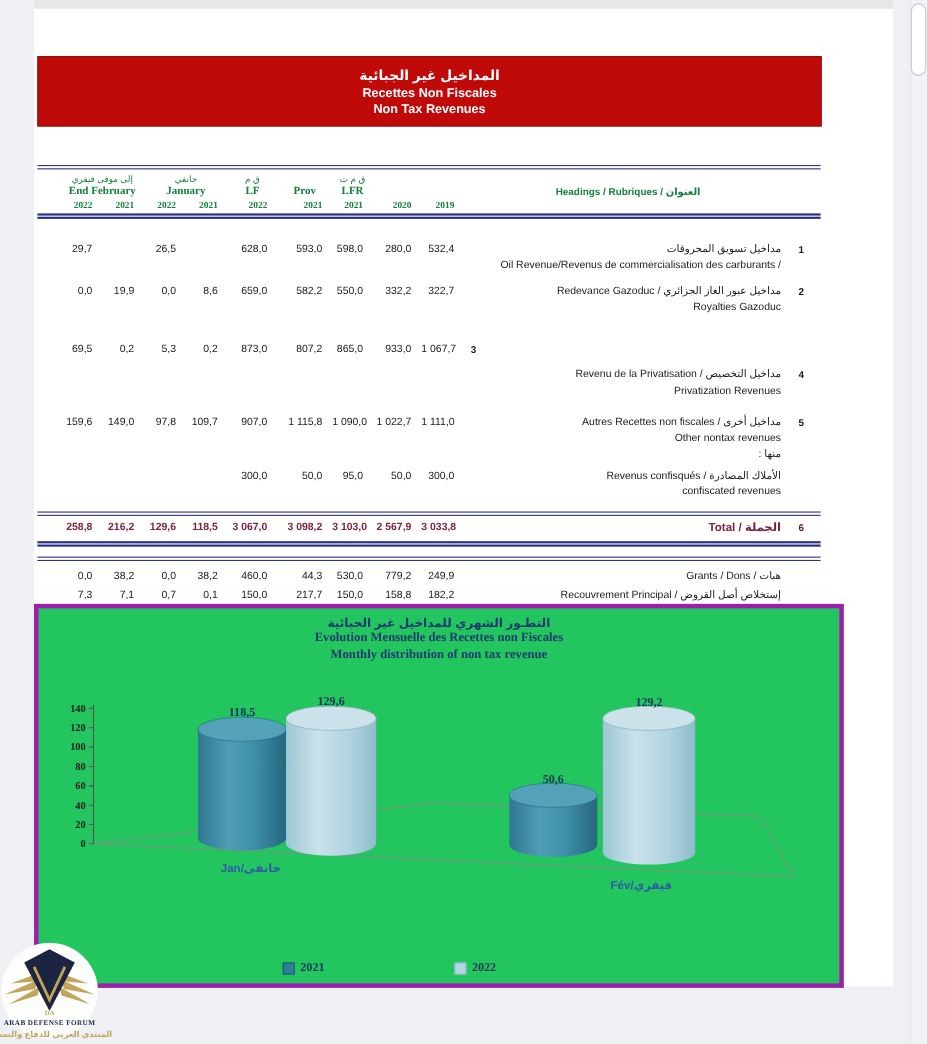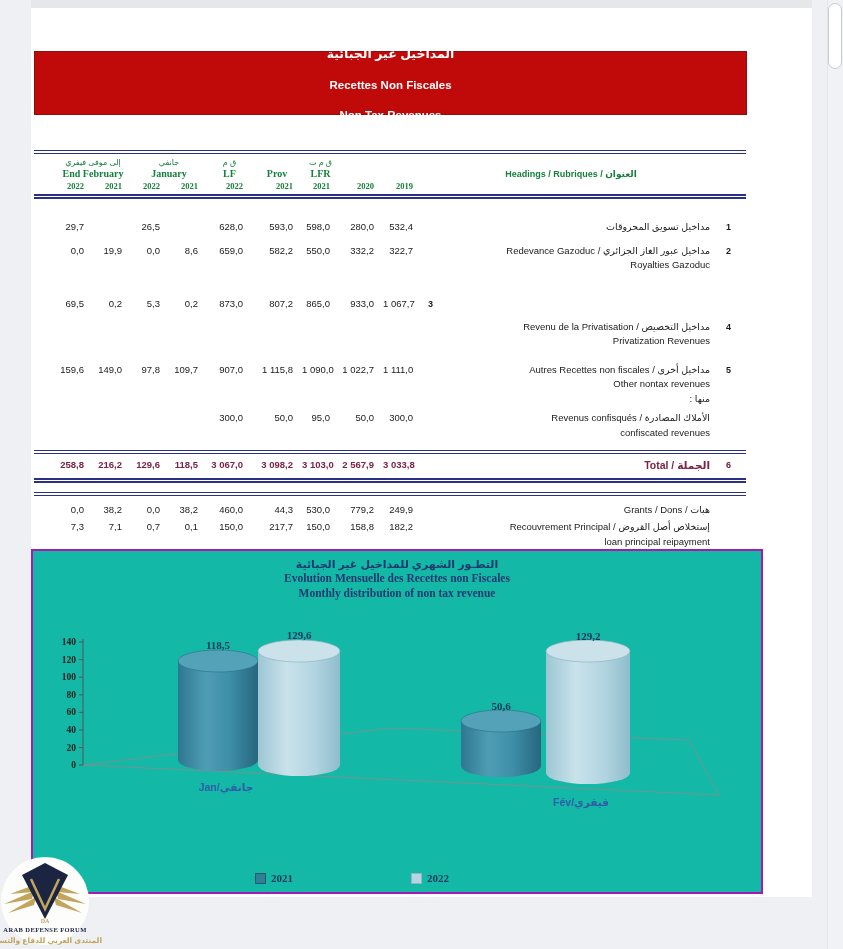--- a/index.html
+++ b/index.html
@@ -12,21 +12,21 @@
   .topstrip{position:absolute;left:31px;top:0;width:781px;height:8px;background:#e5e7e9}
   .page{position:absolute;left:31px;top:8px;width:781px;height:889px;background:#ffffff}
   .scroll-track{position:absolute;right:0;top:0;width:15px;height:949px;background:#f1f2f5;border-left:1px solid #e4e6e9}
   .scroll-thumb{position:absolute;right:1px;top:3px;width:12px;height:64px;background:#fff;border:1px solid #c7cbcf;border-radius:7px}
 
   
   .banner{
     position:absolute;left:34px;top:51px;width:711px;height:62px;
     background:#c00a0a;border:1px solid #8e0d0d;
     color:#fff;text-align:center;
-    display:flex;flex-direction:column;justify-content:center;gap:18px;
+    display:flex;flex-direction:column;justify-content:center;gap:3px;
   }
   .banner .bl{font-weight:bold;unicode-bidi:plaintext}
   .banner .ar{font-size:12.5px}
   .banner .fr,.banner .en{font-size:11.5px}
 
   
   .tbl{position:absolute;left:34px;top:150px;width:712px}
   .grow{display:grid;grid-template-columns:21px 38px 38px 38px 38px 45px 50px 37px 44px 39px 1fr 26px;align-items:start}
   .vcell{text-align:right;padding-right:9px;font-size:9.5px;line-height:14px;white-space:nowrap}
   .hcell{text-align:right;padding-right:10px}
@@ -50,21 +50,21 @@
 
   .total{border-top:4px double #2b3087;border-bottom:5px double #2b3087;margin-top:10px;padding:4px 0 5px}
   .total .vcell{color:#7c2245;font-weight:bold;font-size:9.5px}
   .total .hline{color:#7c2245;font-weight:bold;font-size:10.5px}
   .total .ncell{color:#5b1b35}
 
   .extras{margin-top:9px;border-top:4px double #2b3087;border-bottom:5px double #2b3087;padding:7px 0 9px}
   .extras .grow:nth-child(2){margin-top:3px}
 
   
-  .chartbox{position:absolute;left:31px;top:549px;width:728px;height:341px;border:2px solid #a21caf;background:#14b8a6}
+  .chartbox{position:absolute;left:31px;top:549px;width:728px;height:341px;border:4px solid #a21caf;background:#22c55e}
   .ctitle{padding-top:7px;text-align:center;color:#1f3a70}
   .ctitle .tl{font-weight:bold;unicode-bidi:plaintext}
   .ctitle .ar{font-size:11px;font-family:"Liberation Sans","DejaVu Sans",sans-serif}
   .ctitle .fr,.ctitle .en{font-size:11.5px;font-family:"Liberation Serif","DejaVu Serif",serif;line-height:15px}
   .plot{position:absolute;left:0;top:62px}
   .legend{position:absolute;bottom:8px;left:0;width:100%;display:flex;justify-content:center;gap:118px;padding-right:90px;box-sizing:border-box}
   .legitem{display:flex;align-items:center;gap:5px;font-family:"Liberation Serif","DejaVu Serif",serif;font-weight:bold;font-size:11px;color:#17365d}
   .sw{width:9px;height:9px;display:inline-block}
   .sw1{background:#2f7f96;border:1px solid #1d5a6e}
   .sw2{background:#b5d5e0;border:1px solid #8fb5c2}
@@ -132,20 +132,21 @@
         <div class="vcell"></div>
         <div class="vcell">26,5</div>
         <div class="vcell"></div>
         <div class="vcell">628,0</div>
         <div class="vcell">593,0</div>
         <div class="vcell">598,0</div>
         <div class="vcell">280,0</div>
         <div class="vcell">532,4</div>
         <div class="hcell">
           <div class="hline">مداخيل تسويق المحروقات</div>
+          <div class="hline">Oil Revenue/Revenus de commercialisation des carburants /</div>
         </div>
         <div class="ncell">1</div>
       </div>
       <div class="grow">
         <div class=""></div>
         <div class="vcell">0,0</div>
         <div class="vcell">19,9</div>
         <div class="vcell">0,0</div>
         <div class="vcell">8,6</div>
         <div class="vcell">659,0</div>

